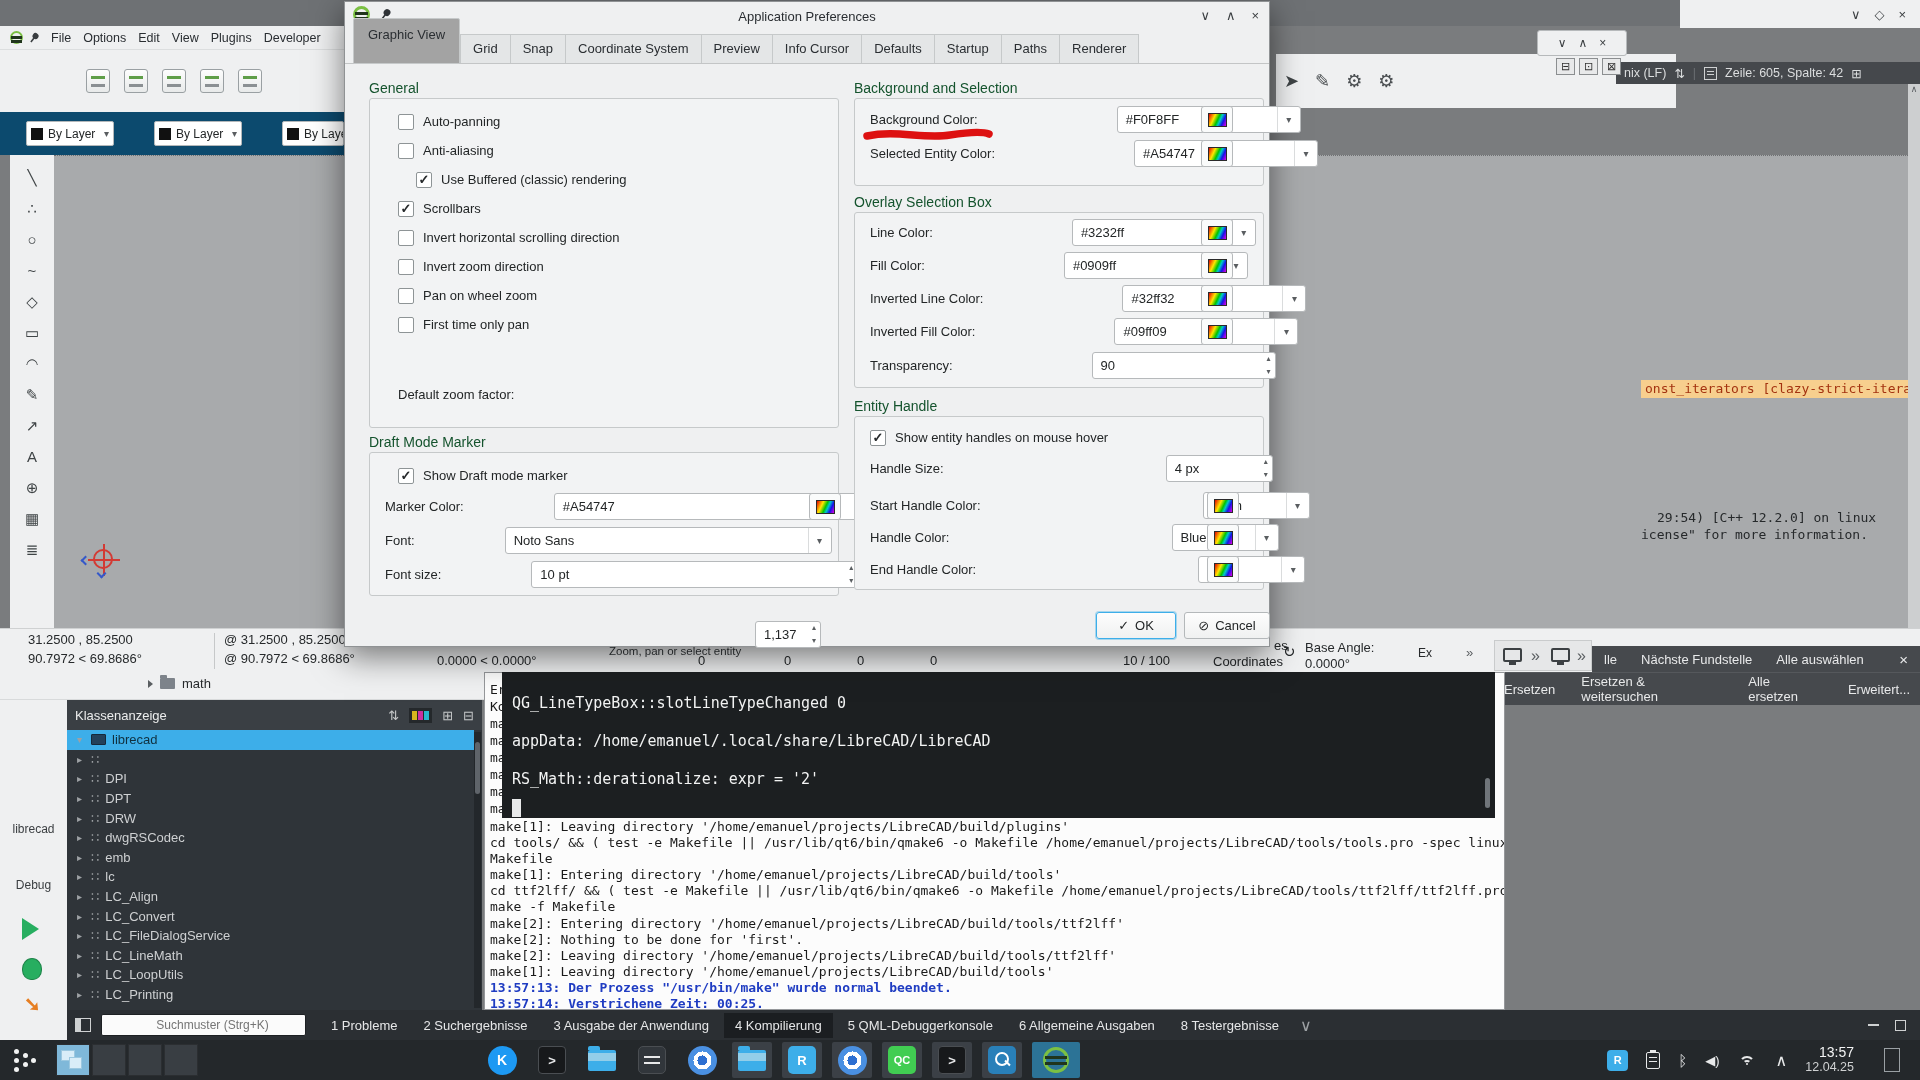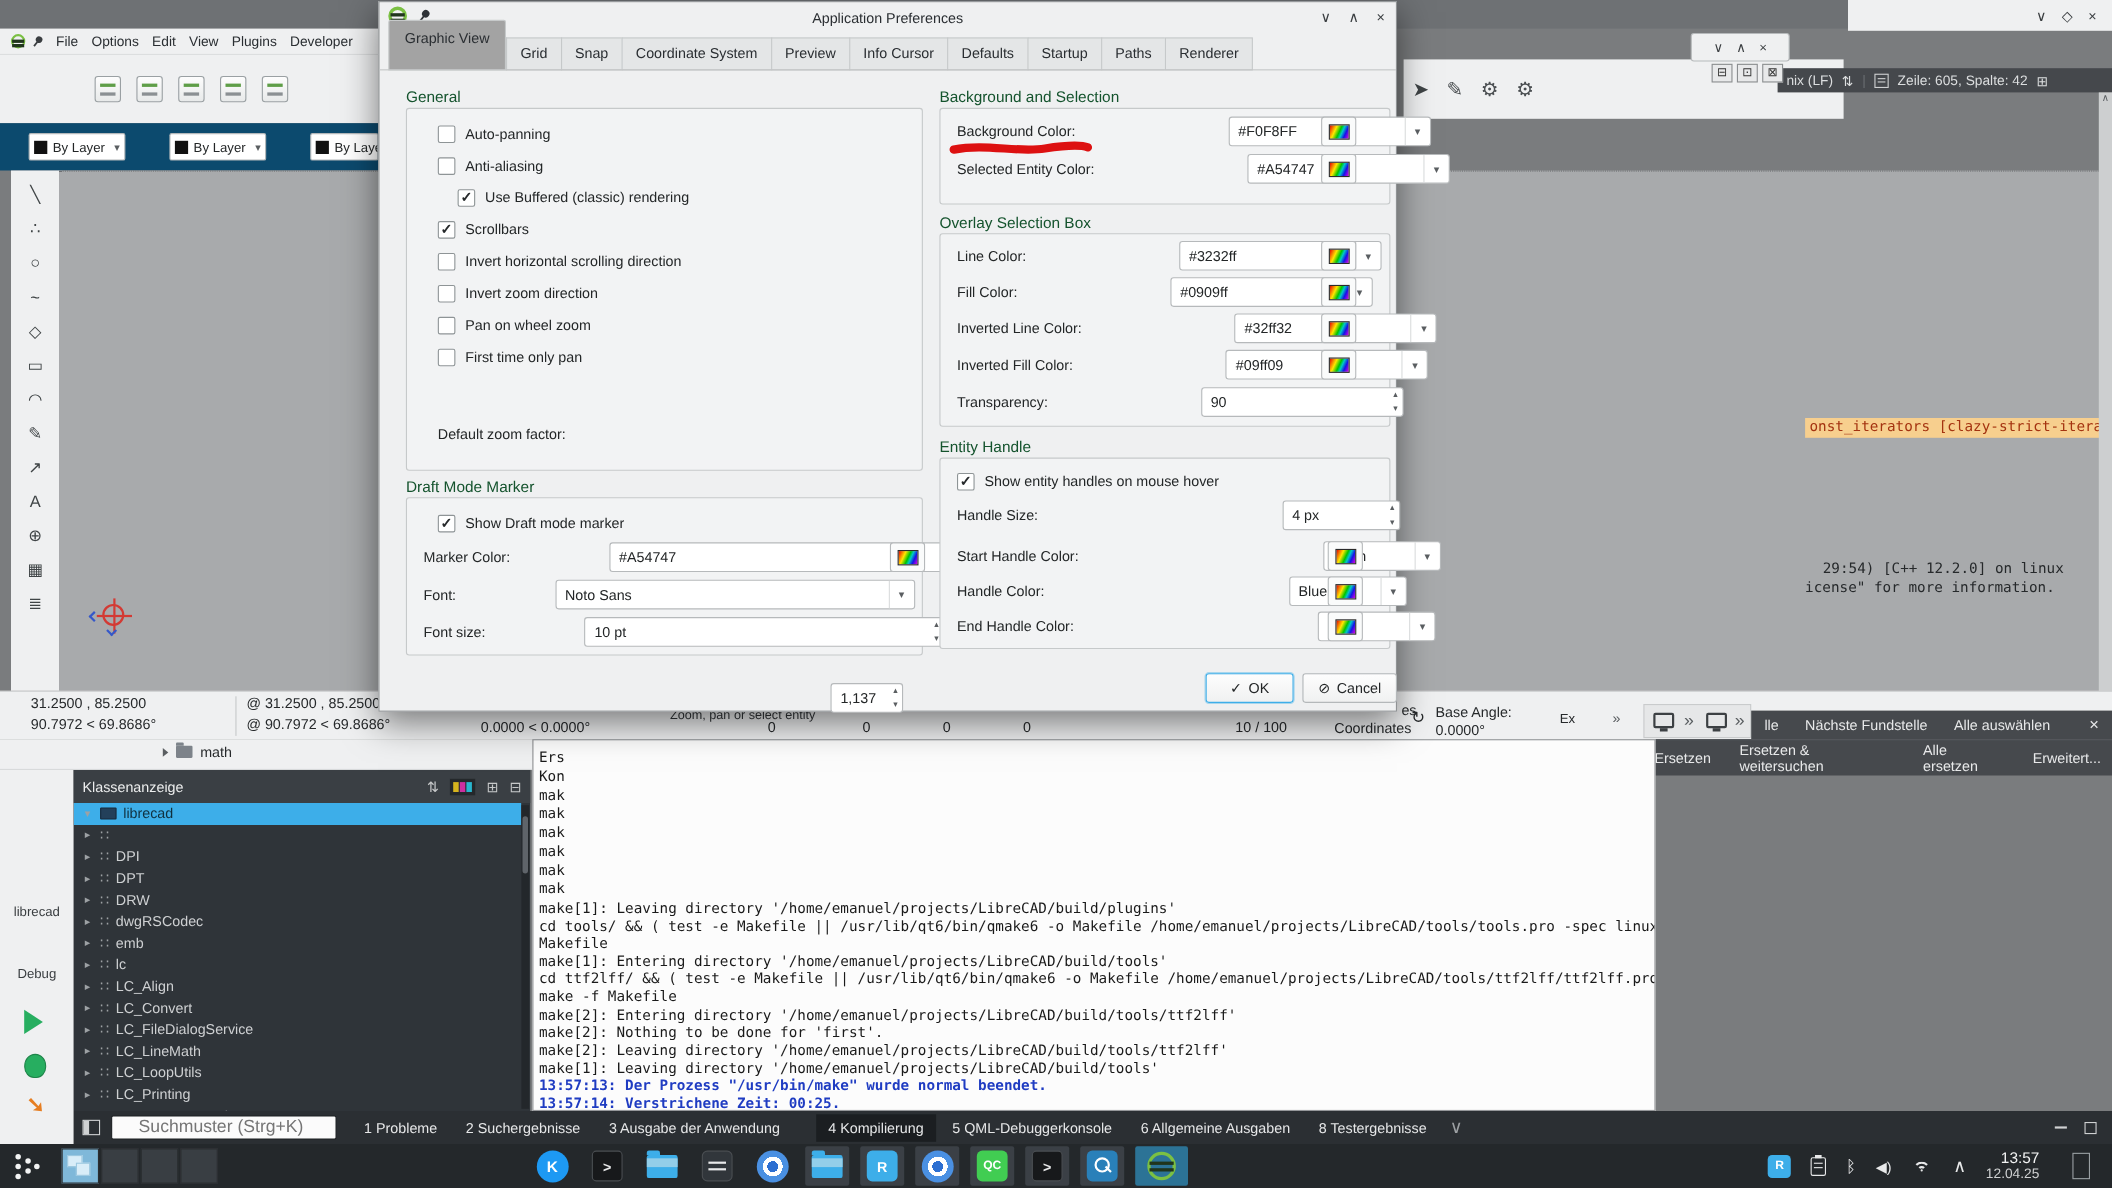--- a/index.html
+++ b/index.html
@@ -114,27 +114,27 @@
               font-family:"DejaVu Sans Mono", monospace; font-size:15px; padding:12px 10px; }
   #terminal .tl { line-height:38px; white-space:nowrap; overflow:hidden; height:38px; }
   #term-cursor { display:inline-block; width:9px; height:18px; background:#e8e9ea; vertical-align:middle; }
   #term-scroll { position:absolute; right:5px; bottom:10px; width:5px; height:30px; background:#70757a; border-radius:3px; }
 
   
   #bottom-bar { left:67px; top:1010px; width:1853px; height:30px; background:#2b2f33; display:flex; align-items:center; padding:0 8px; color:#e6e7e8; }
   .panel-ic { width:16px; height:14px; border:1px solid #cfd1d2; position:relative; margin-right:10px; }
   .panel-ic::after { content:""; position:absolute; left:0; top:0; width:5px; height:12px; background:#cfd1d2; }
   #bb-search { width:205px; height:22px; background:#fbfbfb; border:1px solid #1d2023; border-radius:2px; color:#8a8e91;
-               font-size:16px; padding:0 6px 0 24px; position:relative; }
+               font-size:12px; padding:0 6px 0 24px; position:relative;text-align:center; }
   #bb-search-wrap { position:relative; }
   #bb-search-wrap .lens { position:absolute; left:7px; top:5px; width:8px; height:8px; border:1.5px solid #85898c; border-radius:50%; }
   #bb-search-wrap .lens::after { content:""; position:absolute; left:7px; top:8px; width:5px; height:1.5px; background:#85898c; transform:rotate(45deg); }
   #bb-tabs { display:flex; align-items:center; gap:4px; margin-left:14px; font-size:13px; }
   .bb-tab { padding:5px 11px; white-space:nowrap; }
-  .bb-tab.active { background:#1b1e21;margin-left:18px; }
+  .bb-tab.active { background:#1b1e21; }
   #bb-right { margin-left:auto; display:flex; align-items:center; gap:16px; padding-right:6px; }
   #bb-right .min { width:11px; height:2px; background:#cfd1d2; }
   #bb-right .max { width:11px; height:11px; border:1.5px solid #cfd1d2; }
 
   
   #taskbar { left:0; top:1040px; width:1920px; height:40px; background:#24282b; display:flex; align-items:center; }
   #launcher { width:26px; height:26px; margin-left:12px; position:relative; }
   #launcher i { position:absolute; width:5px; height:5px; border-radius:50%; background:#f2f3f3; }
   #pager { display:flex; gap:2px; margin-left:18px; }
   .pager-cell { width:34px; height:32px; background:#393e43; border:1px solid #2b2e31; position:relative; }
@@ -509,20 +509,30 @@
           <div>make[1]: Leaving directory '/home/emanuel/projects/LibreCAD/build/tools'</div>
         </div>
       <div id="build-status">
 
       <div>13:57:13: Der Prozess "/usr/bin/make" wurde normal beendet.</div>
           <div>13:57:14: Verstrichene Zeit: 00:25.</div>
         </div>
     </div>
   </div>
 
+  <div class="abs" id="terminal">
+    <div>
+
+    <div class="tl">QG_LineTypeBox::slotLineTypeChanged 0</div>
+        <div class="tl">appData: /home/emanuel/.local/share/LibreCAD/LibreCAD</div>
+        <div class="tl">RS_Math::derationalize: expr = '2'</div>
+      </div>
+    <span id="term-cursor"></span>
+    <span id="term-scroll"></span>
+  </div>
 
   <div class="abs" id="bottom-bar">
     <span class="panel-ic"></span>
     <span id="bb-search-wrap">
       <span class="lens"></span>
       <input id="bb-search" placeholder="Suchmuster (Strg+K)" style="">
     </span>
     <span id="bb-tabs">
 
     <span class="bb-tab">1 Probleme</span>

